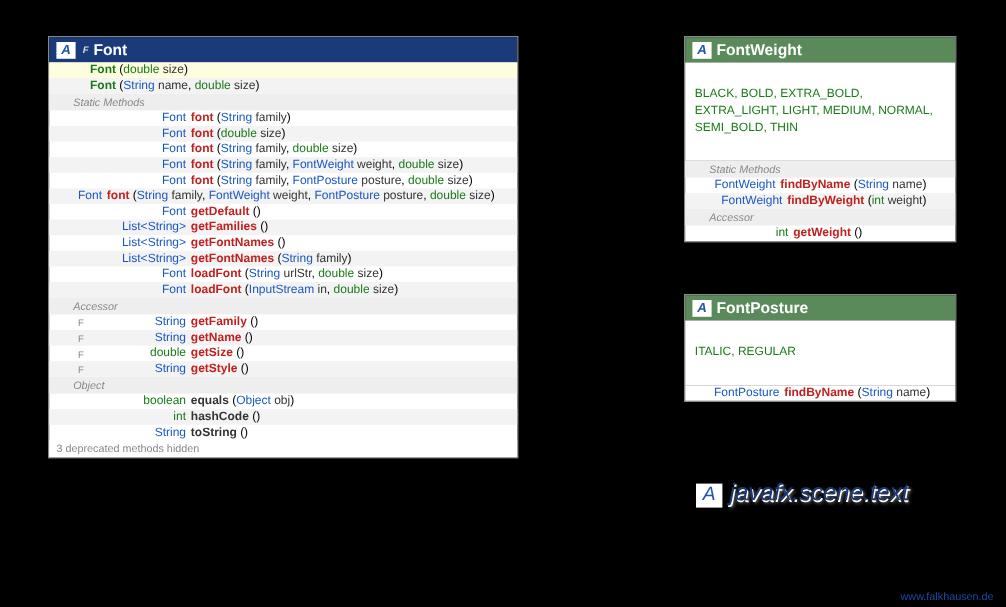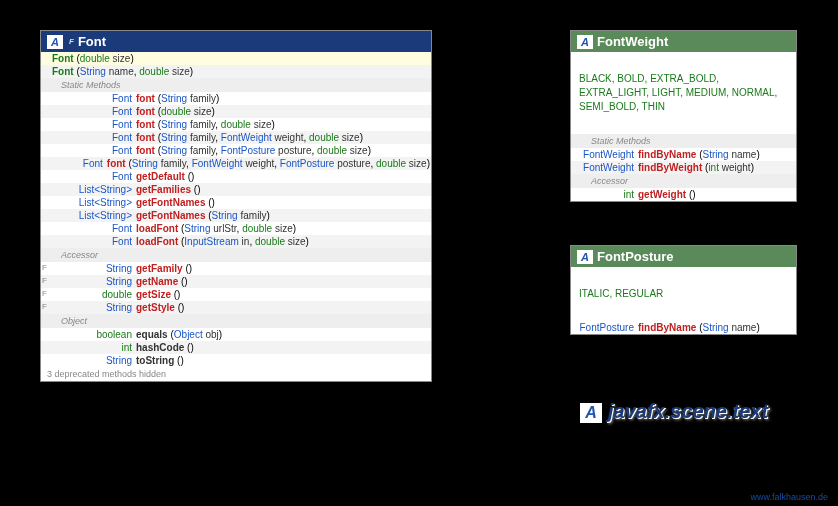--- a/index.html
+++ b/index.html
@@ -3,33 +3,33 @@
 <meta charset="utf-8">
 <style>
 body{margin:0;padding:0;background:#000;font-family:Verdana,Arial,sans-serif;font-size:10px;width:838px;height:506px;position:relative}
 .panel{position:absolute;border:1px solid #888;box-shadow:2px 2px 4px rgba(0,0,0,.3)}
 .hdr{padding:3px 6px;display:flex;align-items:center;gap:4px;font-weight:bold;font-size:13px}
 .hdr-blue{background:#1a3a7a;color:#fff}
 .hdr-green{background:#5a8a5a;color:#fff}
 .logo{display:inline-flex;width:16px;height:14px;background:#fff;color:#2255aa;font-weight:bold;font-size:11px;align-items:center;justify-content:center;font-style:italic}
 .tiny{font-size:8px;color:#ddd;font-style:italic;margin-left:2px}
 .body{background:#fff}
-.row{padding:1px 1px;white-space:nowrap;display:flex;align-items:flex-start}
+.row{padding:1px 24px;white-space:nowrap;display:flex;align-items:flex-end}
 .row.alt{background:#f3f3f3}
 .yell{background:#fffde0}
 .sec{font-style:italic;color:#888;padding:2px 20px;background:#eee;font-size:9px}
 .lcol{display:inline-block;width:80px;text-align:right;margin-right:4px}
 .flag{display:inline-block;width:10px;color:#888;font-size:8px}
 .t-blue{color:#1a56c4}
 .t-green{color:#1a7a1a}
 .t-red{color:#c02020}
 .t-dk{color:#333}
 .foot{color:#888;padding:2px 6px;font-size:9px;background:#fff}
 .constants{padding:20px 8px;font-weight:normal;color:#1a7a1a;line-height:1.4;background:#fff}
-.pkgtitle{position:absolute;font-style:italic;font-weight:bold;color:#1a3a7a;font-size:20px;text-shadow:1px 1px 0 #fff,2px 2px 3px rgba(255,255,255,.5)}
+.pkgtitle{position:absolute;font-style:italic;font-weight:normal;color:#1a3a7a;font-size:20px;text-shadow:1px 1px 0 #fff,2px 2px 3px rgba(255,255,255,.5)}
 .pklogo{display:inline-flex;width:22px;height:20px;background:#fff;color:#2255aa;align-items:center;justify-content:center;font-style:italic;margin-right:6px;font-size:16px}
 .credit{position:absolute;right:10px;bottom:4px;color:#1a4aa0;font-size:9px}
 a.lnk{text-decoration:none}
 </style>
 </head>
 <body>
 
 <div class="panel" style="left:40px;top:30px;width:390px">
   <div class="hdr hdr-blue">
     <span class="logo">A</span>

